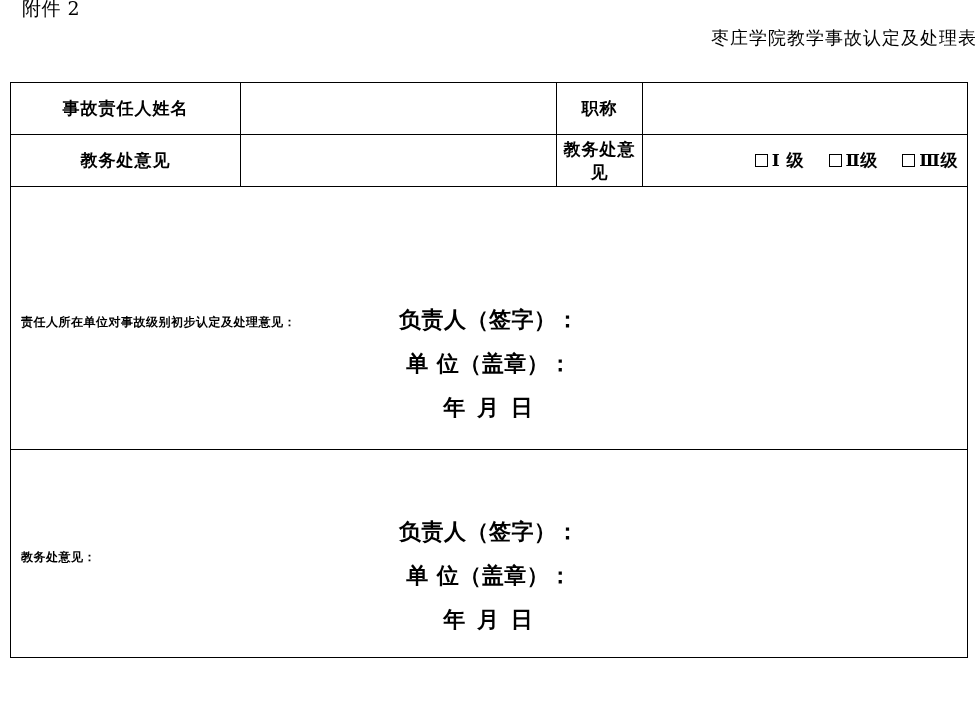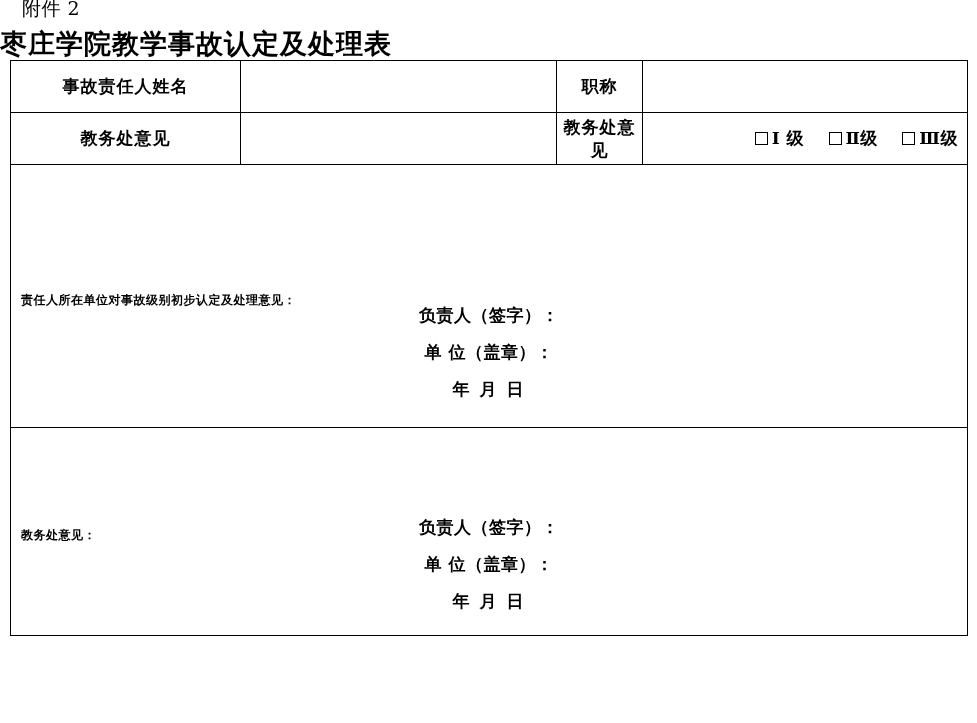--- a/index.html
+++ b/index.html
@@ -27,30 +27,30 @@
     top: -4px;
     font-size: 19px;
     font-family: "DejaVu Serif", "Liberation Serif", serif;
     letter-spacing: 0.5px;
   }
   .doc-title {
     position: absolute;
     left: 0;
     top: 26px;
     width: 977px;
-    text-align: left;
-    font-size: 27px;
-    font-weight: bold;
+    text-align: right;
+    font-size: 18px;
+    font-weight: normal;
     font-family: "DejaVu Serif", "Liberation Serif", serif;
     letter-spacing: 1px;
   }
   table.form {
     position: absolute;
     left: 10px;
-    top: 60px;
+    top: 82px;
     width: 957px;
     border-collapse: collapse;
     table-layout: fixed;
   }
   table.form td {
     border: 1px solid #000000;
     padding: 0;
     vertical-align: middle;
     font-size: 17px;
     font-family: "DejaVu Serif", "Liberation Serif", serif;
@@ -98,21 +98,21 @@
     padding: 8px 0 0 10px;
     font-size: 12px;
     font-weight: bold;
     letter-spacing: 0.5px;
   }
   .sig-block {
     position: absolute;
     left: 0;
     width: 100%;
     text-align: center;
-    font-size: 17px;
+    font-size: 22px;
     font-weight: bold;
   }
   .sig-line {
     margin: 0 0 14px 0;
     letter-spacing: 0.5px;
   }
   .sig-line.date {
     letter-spacing: 2px;
   }
   .sig-1 { bottom: 12px; }

